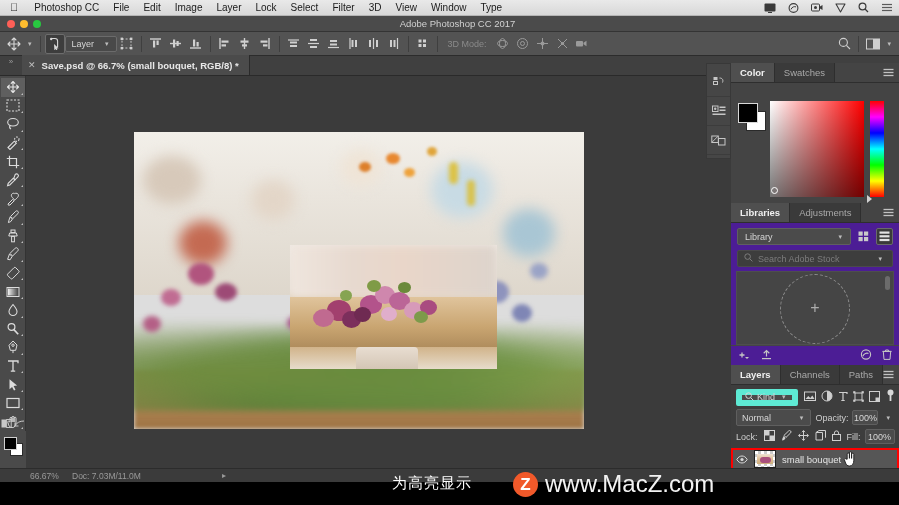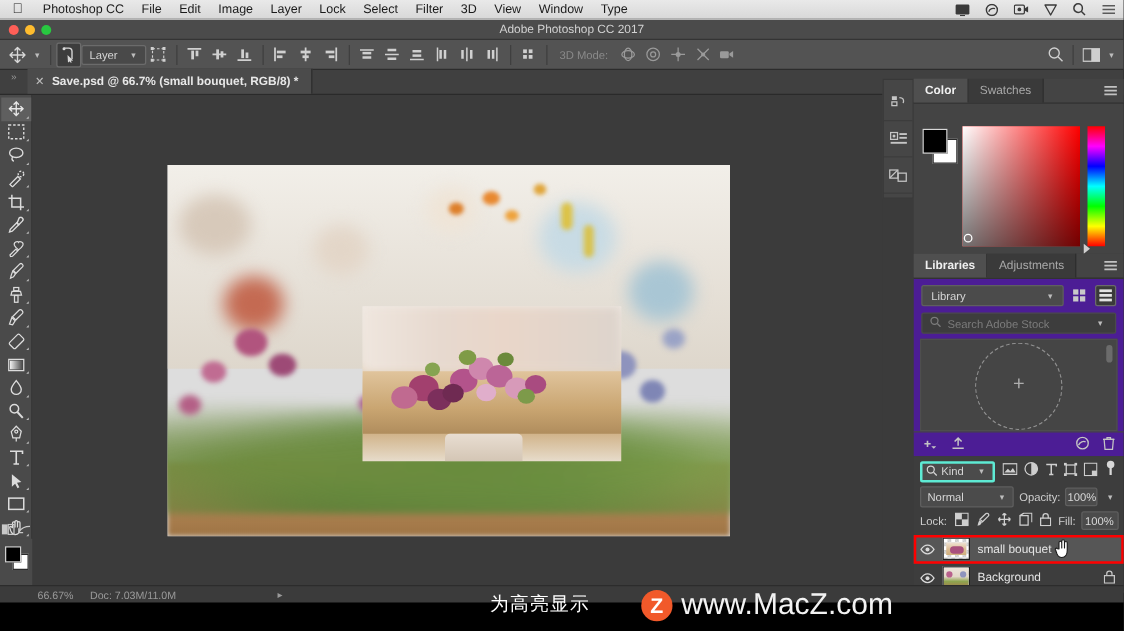--- a/index.html
+++ b/index.html
@@ -248,21 +248,21 @@
     color: #c4c4c4; font-size: 10px; gap: 10px; border-top:1px solid #454545;
   }
   .libfooter .right { margin-left: auto; display: flex; gap: 10px; }
 
   
   .layerspanel { background: #3d3d3d; }
   .filterrow {
     display: flex; align-items: center; gap: 0; padding: 4px 5px; height: 24px;
   }
   .kindsel {
-    width: 62px; height: 17px; background: #4b4b4b; border: 2px solid #5eead4; border-radius:2px;
+    width: 62px; height: 17px; background: #4b4b4b; border: 6px solid #5eead4; border-radius:2px;
     color: #d5d5d5; font-size: 9px; display: flex; align-items: center; gap: 3px; padding: 0 3px;
     justify-content: space-between;
   }
   .kindsel .lbl { display:flex; align-items:center; gap:3px; }
   .kindicons { display: flex; align-items: center; gap: 5px; padding-left: 6px; color: #cfcfcf; }
   .blendrow {
     display: flex; align-items: center; gap: 4px; padding: 0 5px 4px; height: 21px; justify-content: center;
   }
   .blendsel {
     width: 86px; height: 17px; background: #4b4b4b; border: 1px solid #5f5f5f; border-radius:2px;
@@ -911,20 +911,32 @@
           <span>
             <svg width="10" height="11" viewBox="0 0 10 11">
                 <path d="M1.3 2.4h7.4l-.7 8H2z" fill="none" stroke="#c4c4c4" stroke-width="1"></path>
                 <path d="M0.4 2.4h9.2M3.6 2.4V1h2.8v1.4" fill="none" stroke="#c4c4c4" stroke-width="1"></path>
               </svg>
           </span>
         </span>
       </div>
     </div>
 
+    <div class="paneltabs">
+      <div class="ptab active">Layers</div>
+      <div class="ptab">Channels</div>
+      <div class="ptab">Paths</div>
+      <div class="pmenu">
+        <svg width="11" height="9" viewBox="0 0 11 9">
+            <line x1="0.5" y1="1.5" x2="10.5" y2="1.5" stroke="#c2c2c2" stroke-width="1.3"></line>
+            <line x1="0.5" y1="4.5" x2="10.5" y2="4.5" stroke="#c2c2c2" stroke-width="1.3"></line>
+            <line x1="0.5" y1="7.5" x2="10.5" y2="7.5" stroke="#c2c2c2" stroke-width="1.3"></line>
+          </svg>
+      </div>
+    </div>
     <div class="layerspanel">
 
       <div class="filterrow">
         <div class="kindsel">
           <span class="lbl">
             <span>
               <svg width="9" height="9" viewBox="0 0 9 9">
                   <circle cx="3.6" cy="3.6" r="2.8" fill="none" stroke="#d5d5d5" stroke-width="1"></circle>
                   <line x1="5.8" y1="5.8" x2="8.4" y2="8.4" stroke="#d5d5d5" stroke-width="1"></line>
                 </svg>

